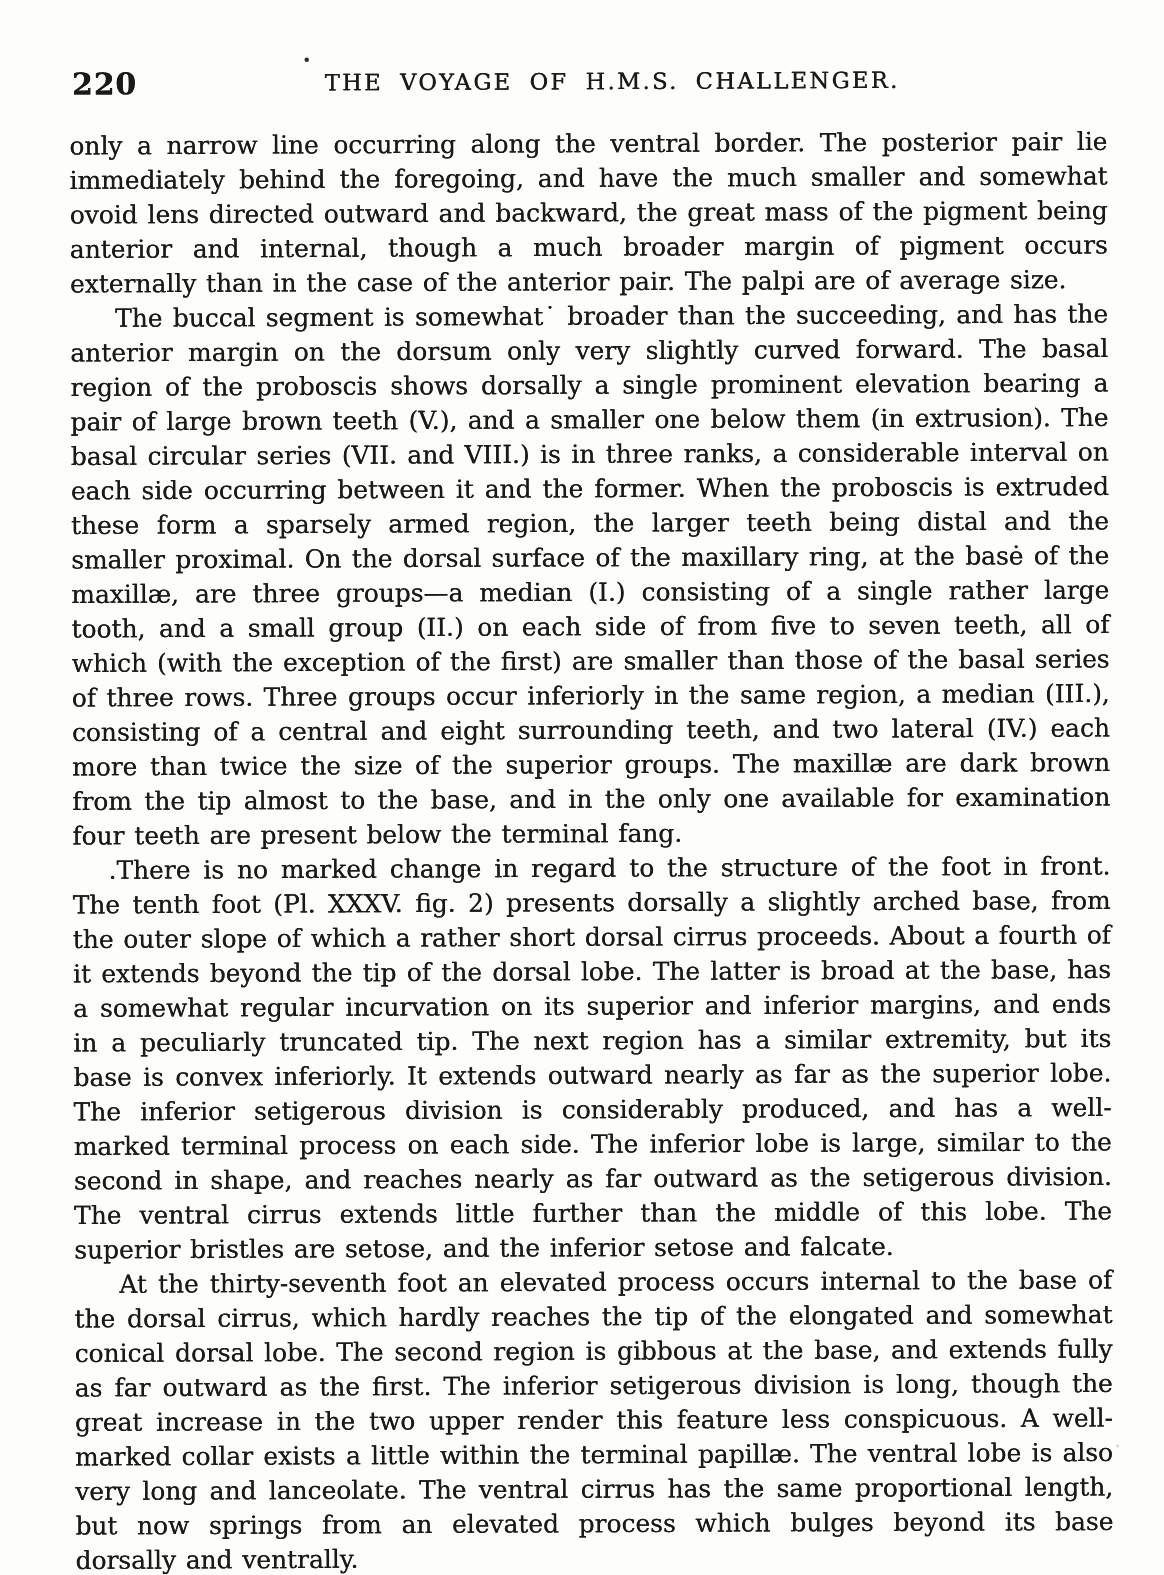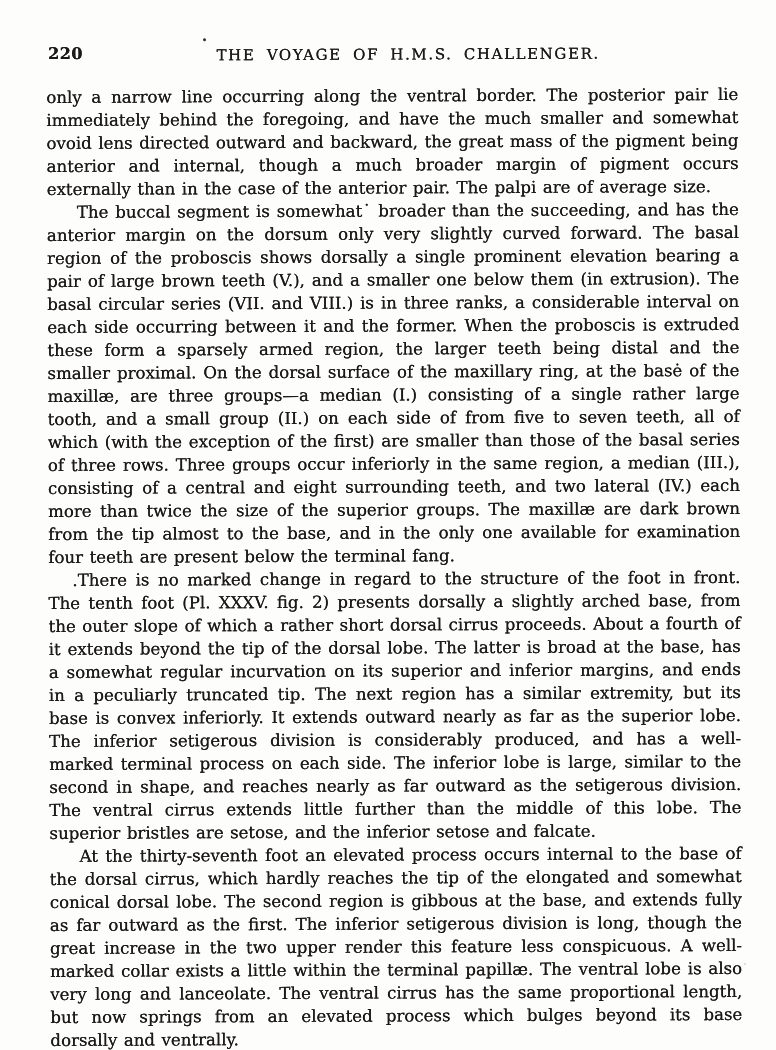--- a/index.html
+++ b/index.html
@@ -27,21 +27,21 @@
   }
   .running-header {
     position: relative;
     height: 24px;
     margin-bottom: 18px;
   }
   .page-num {
     position: absolute;
     left: 2px;
     top: 0;
-    font-size: 16px;
+    font-size: 20px;
     font-weight: bold;
     letter-spacing: 0.5px;
   }
   .running-title {
     position: absolute;
     left: 0;
     right: 0;
     top: 3px;
     text-align: center;
     font-size: 15px;

